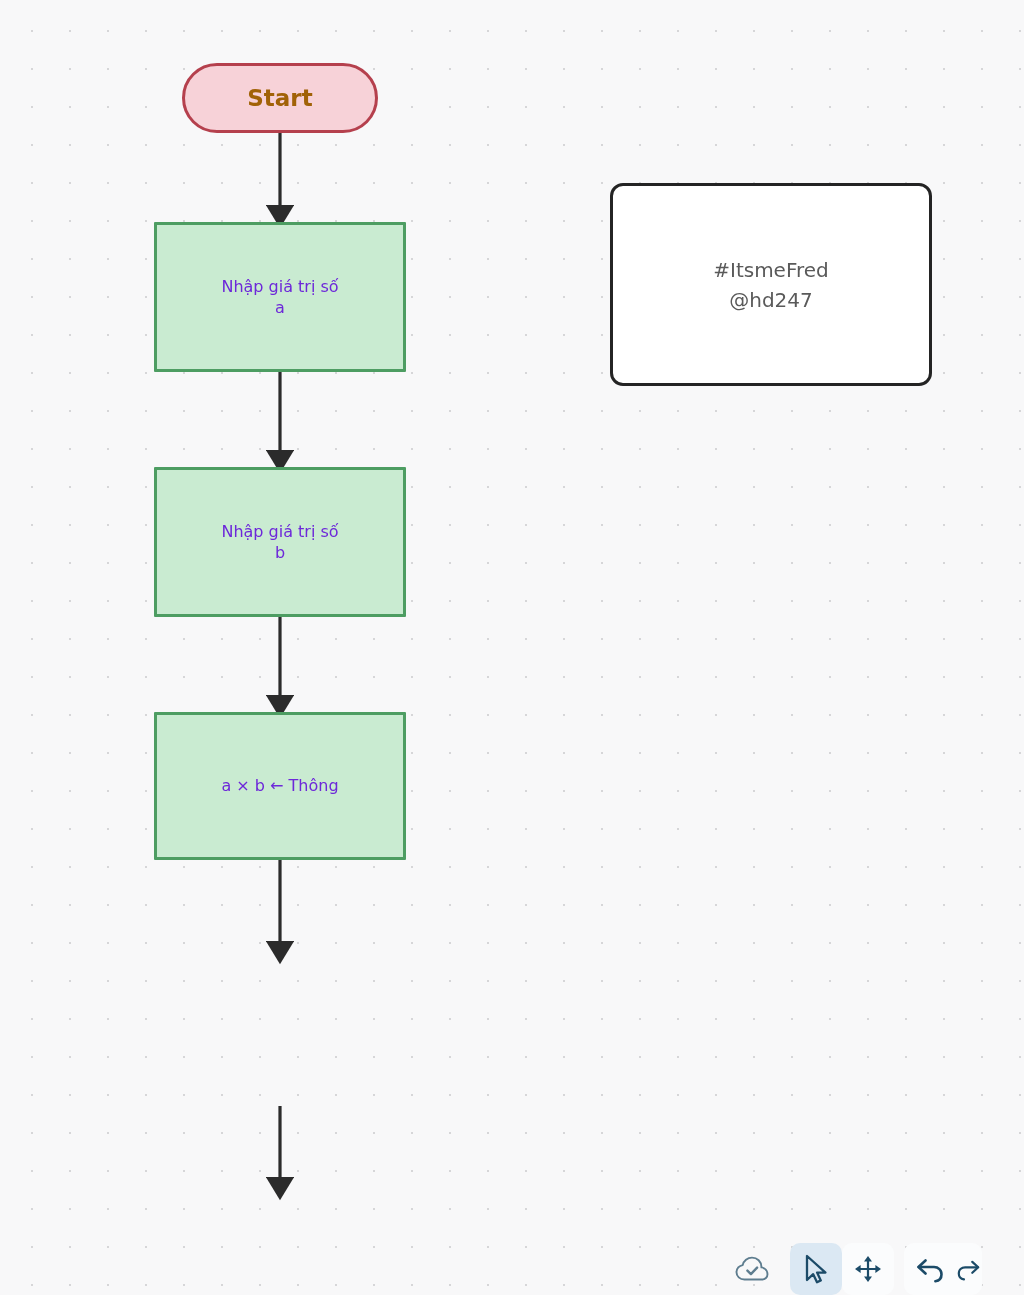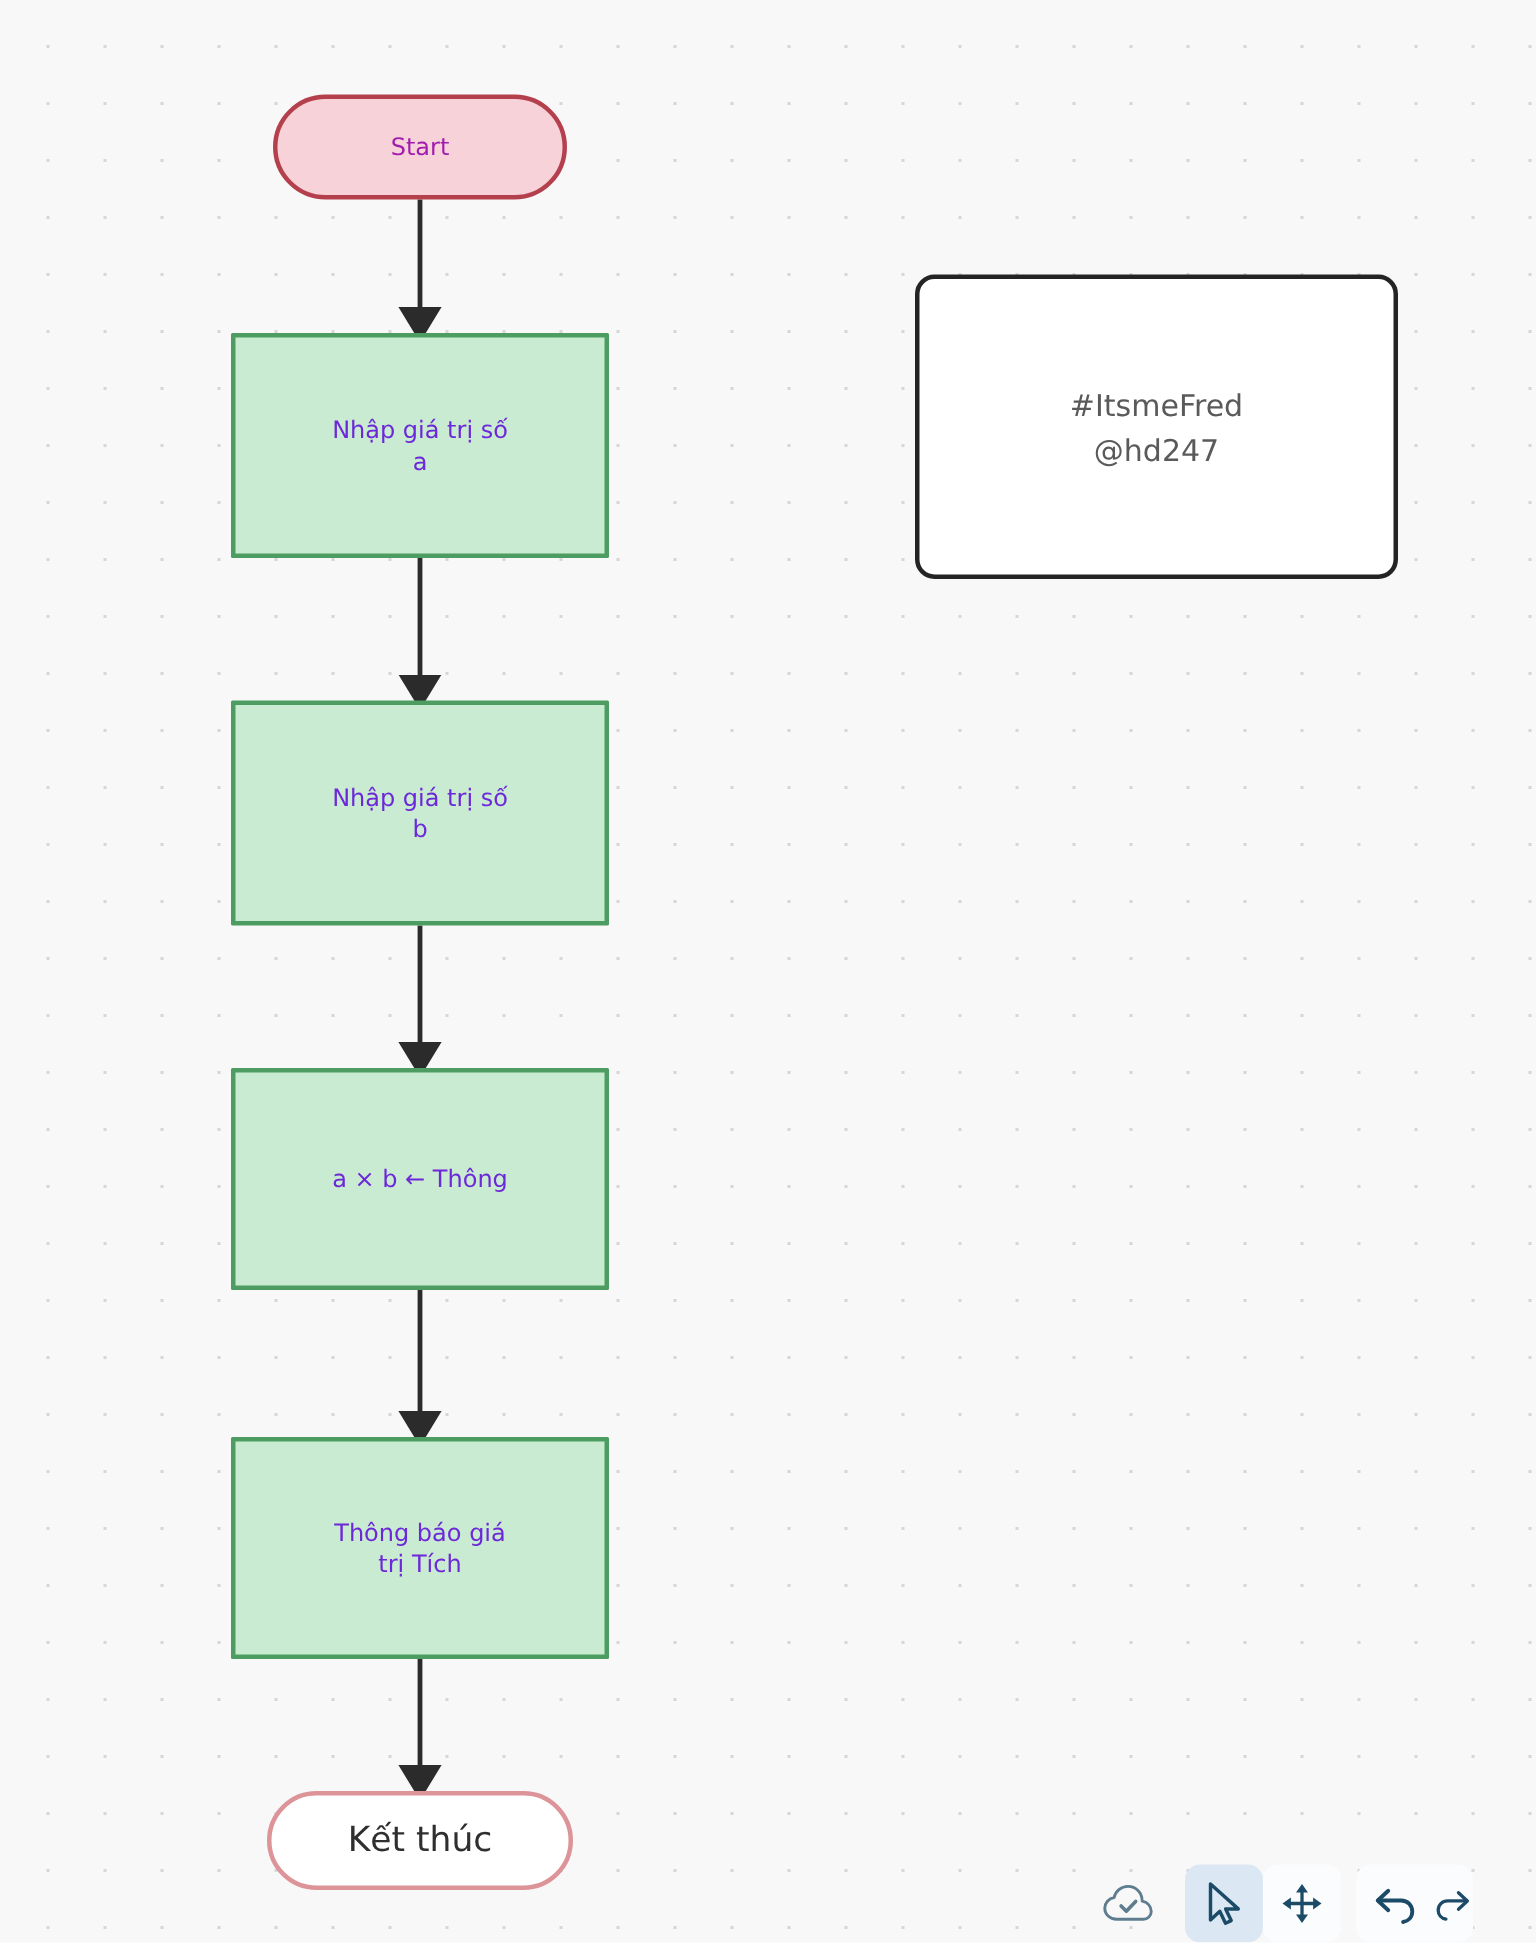--- a/index.html
+++ b/index.html
@@ -34,22 +34,23 @@
     text-align: center;
     line-height: 1.32;
     white-space: pre-line;
     z-index: 3;
   }
 
   .node-terminator-start {
     background: #f7d2d8;
     border: 3px solid #b5404d;
     border-radius: 999px;
-    color: #a21caf;
-    font-size: 16px;
+    color: #a16207;
+    font-size: 23px;
+    font-weight: bold;
   }
 
   .node-terminator-end {
     background: #ffffff;
     border: 3px solid #dd9499;
     border-radius: 999px;
     color: #2f2f2f;
     font-size: 23px;
   }
 
@@ -149,28 +150,21 @@
 
   <div class="node node-process" style="left:154px; top:467px; width:252px; height:150px;">
     <span>Nhập giá trị số
 b</span>
   </div>
 
   <div class="node node-process" style="left:154px; top:712px; width:252px; height:148px;">
     <span>a × b ← Thông</span>
   </div>
 
-  <div class="node node-process" style="left:154px; top:958px; width:252px; height:148px;">
-    <span>Thông báo giá
-trị Tích</span>
-  </div>
-
-  <div class="node node-terminator-end" style="left:178px; top:1194px; width:204px; height:66px;">
-    <span>Kết thúc</span>
-  </div>
+
 
   <div class="node node-note" style="left:610px; top:183px; width:322px; height:203px; flex-direction:column;">
     <span>#ItsmeFred</span>
     <span>@hd247</span>
   </div>
 
   <div id="toolbar">
 
     <div class="tool tool-save">
       <svg width="34" height="28" viewBox="0 0 34 28" xmlns="http://www.w3.org/2000/svg">

